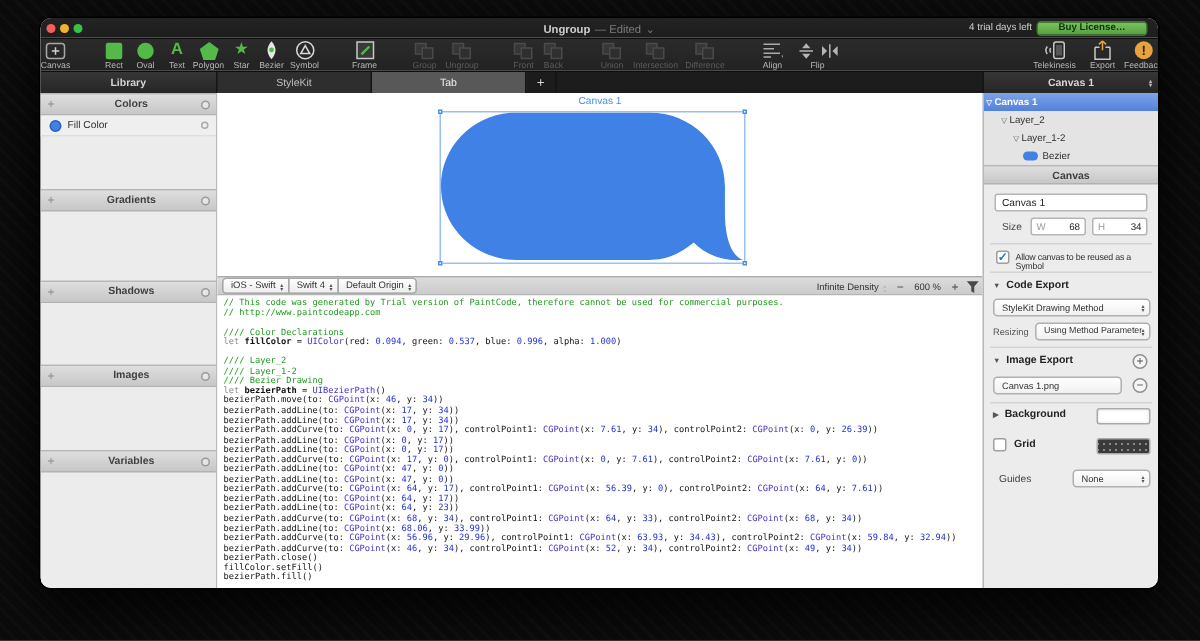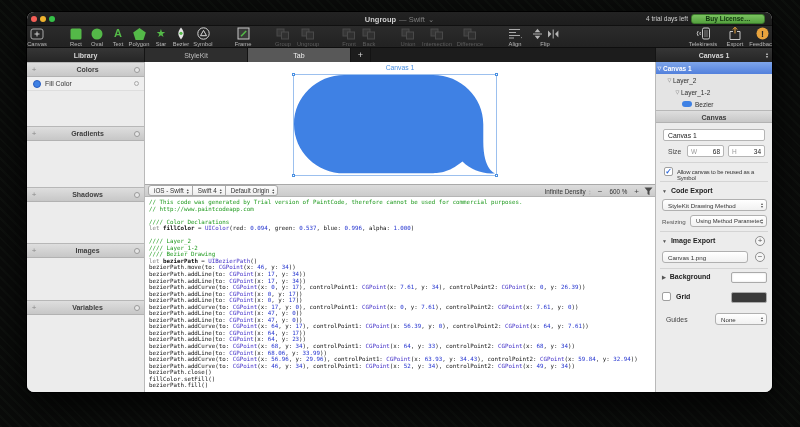--- a/index.html
+++ b/index.html
@@ -150,21 +150,21 @@
   <div class="window">
 
     <div class="titlebar">
       <div class="lights">
         <span class="light red"></span>
         <span class="light yel"></span>
         <span class="light grn"></span>
       </div>
       <div class="wtitle">
         <span class="t1">Ungroup</span>
-        <span class="t2">— Swift</span>
+        <span class="t2">— Edited</span>
         <span class="t2">⌄</span>
       </div>
       <span class="trial">4 trial days left</span>
       <button class="buybtn">Buy License…</button>
     </div>
 
     <div class="toolbar" id="toolbar">
         <div class="tbitem" style="left: -13px;">
           <div class="tbicon">
             <svg width="14" height="12">

